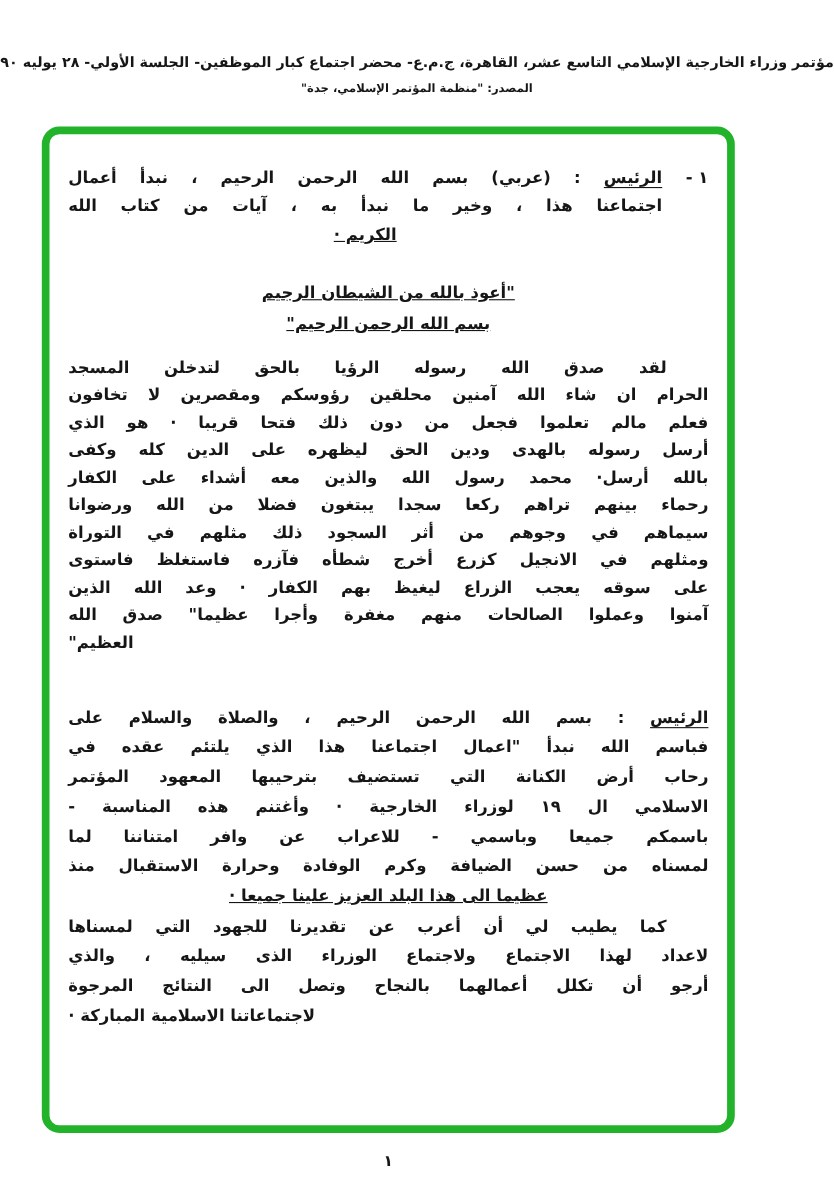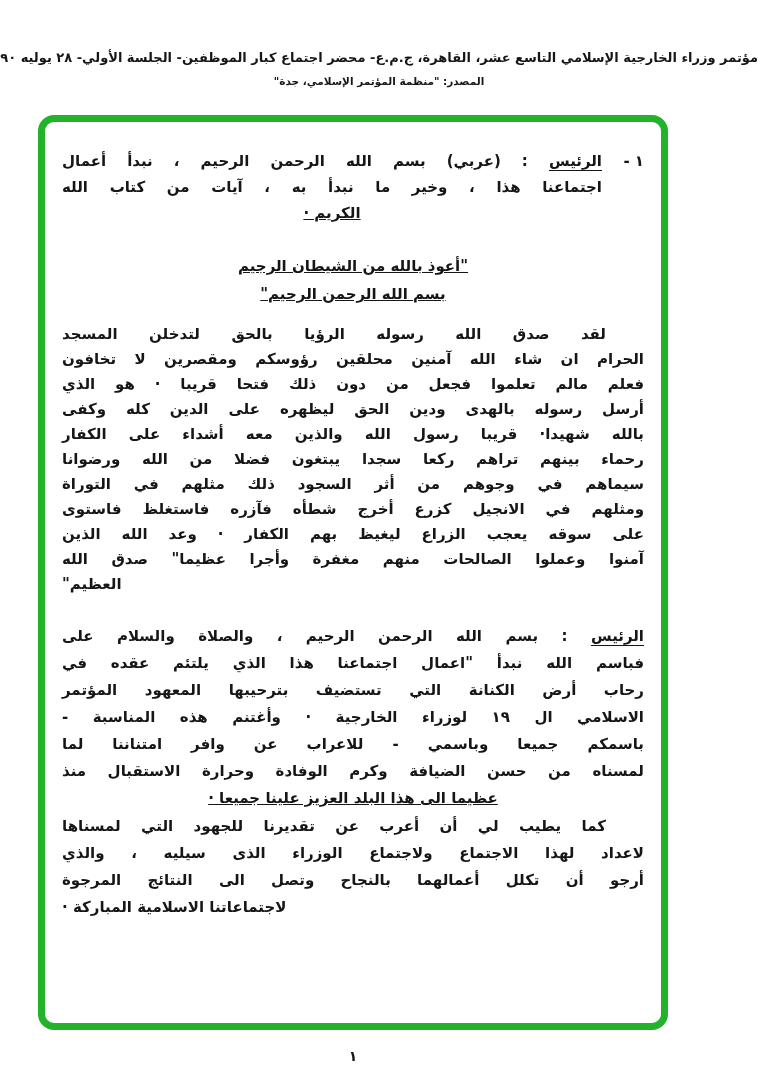--- a/index.html
+++ b/index.html
@@ -79,21 +79,21 @@
     white-space: nowrap;
   }
   .para-numbered .item-text { flex: 1; }
 
   .quote-block { margin-top: 26px; }
   .quote-block .tline { line-height: 28px; }
 
   .quran-block { margin-top: 14px; }
   .quran-block .tline { line-height: 25px; }
 
-  .speech-block { margin-top: 26px; }
+  .speech-block { margin-top: 42px; }
   .speech-block .tline { line-height: 27px; }
 
   .closing-block { margin-top: 1px; }
   .closing-block .tline { line-height: 27px; }
 
   
   .page-number {
     position: absolute;
     top: 1048px;
     left: 38px;
@@ -127,21 +127,21 @@
     <div class="quote-block">
       <div class="tline c">"أعوذ بالله من الشيطان الرجيم</div>
       <div class="tline c">بسم الله الرحمن الرحيم"</div>
     </div>
 
     <div class="quran-block">
       <div class="tline j ind">لقد صدق الله رسوله الرؤيا بالحق لتدخلن المسجد</div>
       <div class="tline j">الحرام ان شاء الله آمنين محلقين رؤوسكم ومقصرين لا تخافون</div>
       <div class="tline j">فعلم مالم تعلموا فجعل من دون ذلك فتحا قريبا · هو الذي</div>
       <div class="tline j">أرسل رسوله بالهدى ودين الحق ليظهره على الدين كله وكفى</div>
-      <div class="tline j">بالله شهيدا· قريبا رسول الله والذين معه أشداء على الكفار</div>
+      <div class="tline j">بالله أرسل· محمد رسول الله والذين معه أشداء على الكفار</div>
       <div class="tline j">رحماء بينهم تراهم ركعا سجدا يبتغون فضلا من الله ورضوانا</div>
       <div class="tline j">سيماهم في وجوهم من أثر السجود ذلك مثلهم في التوراة</div>
       <div class="tline j">ومثلهم في الانجيل كزرع أخرج شطأه فآزره فاستغلظ فاستوى</div>
       <div class="tline j">على سوقه يعجب الزراع ليغيظ بهم الكفار · وعد الله الذين</div>
       <div class="tline j">آمنوا وعملوا الصالحات منهم مغفرة وأجرا عظيما" صدق الله</div>
       <div class="tline l">العظيم"</div>
     </div>
 
     <div class="speech-block">
       <div class="tline j"><span class="speaker">الرئيس</span><span> : بسم الله الرحمن الرحيم ، والصلاة والسلام على</span></div>

